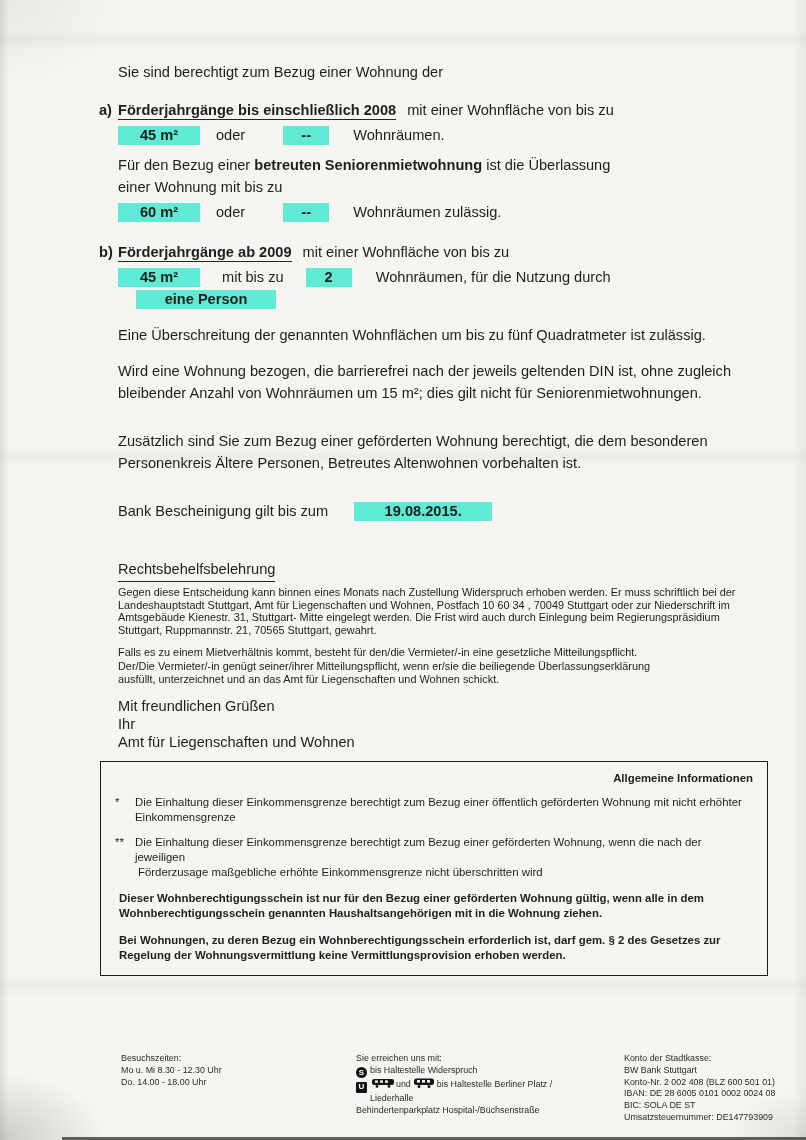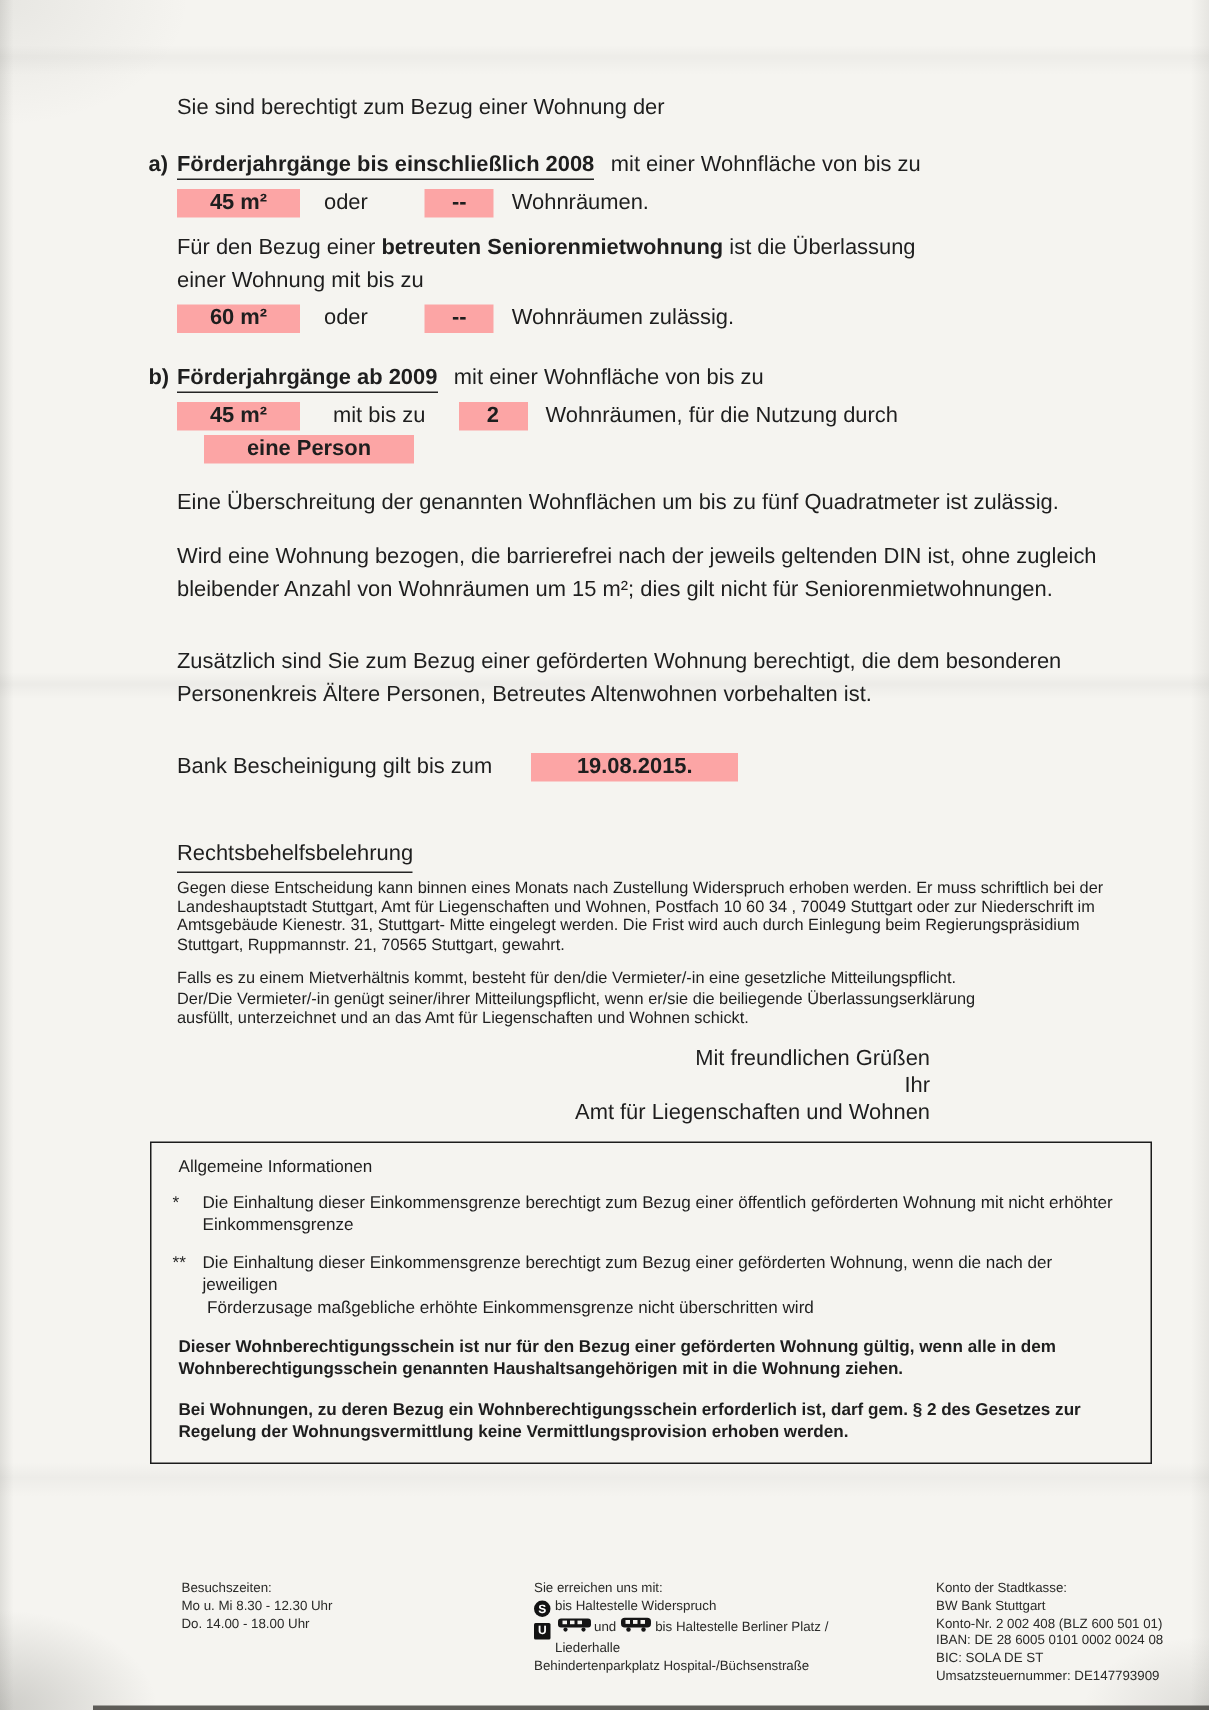--- a/index.html
+++ b/index.html
@@ -34,47 +34,47 @@
   .content { position: relative; padding: 61px 28px 0 118px; width: 648px; }
   .para { width: 662px; }
   .b { font-weight: bold; }
 
   .sec { position: relative; }
   .sec-label { position: absolute; left: -19px; top: 0; font-weight: bold; }
   .sec-title { font-weight: bold; border-bottom: 1.6px solid #242424; padding-bottom: 1px; }
   .sfx { margin-left: 11px; }
 
   .val {
-    display: inline-block; background: #fca5a5; font-weight: bold;
+    display: inline-block; background: #5eead4; font-weight: bold;
     text-align: center; line-height: 19px; padding: 0 3px; vertical-align: baseline;
   }
   .w-area { min-width: 82px; }
   .w-sm { min-width: 46px; }
   .w-person { min-width: 140px; }
   .w-date { min-width: 138px; }
 
   .row { margin-top: 3px; }
   .mt4 { margin-top: 4px; } .mt8 { margin-top: 8px; } .mt10 { margin-top: 10px; }
   .mt14 { margin-top: 14px; } .mt16 { margin-top: 16px; } .mt18 { margin-top: 18px; }
   .mt26 { margin-top: 26px; } .mt36 { margin-top: 36px; }
 
-  .g16 { margin-left: 16px; } .g22 { margin-left: 22px; } .g24 { margin-left: 12px; }
+  .g16 { margin-left: 16px; } .g22 { margin-left: 22px; } .g24 { margin-left: 24px; }
   .g38 { margin-left: 38px; } .g18 { margin-left: 18px; }
 
   .legal { font-size: 10.9px; line-height: 12.6px; width: 662px; }
   .rb-heading { font-weight: normal; border-bottom: 1.6px solid #242424; padding-bottom: 1px; display: inline-block; }
 
-  .closing { line-height: 18px; text-align: right; }
+  .closing { line-height: 18px; }
 
   .info-box {
     margin-left: -18px; width: 668px; border: 1.6px solid #1c1c1c;
     padding: 9px 14px 12px 18px; margin-top: 10px;
     font-size: 11.4px; line-height: 14.8px;
   }
-  .info-title { font-weight: normal; }
+  .info-title { font-weight: bold; text-align: right; }
   .note { position: relative; padding-left: 16px; margin-top: 10px; }
   .note .marker { position: absolute; left: -4px; top: 0; }
   .info-bold { font-weight: bold; margin-top: 12px; }
 
   .footer {
     position: absolute; left: 16px; top: 1053px; right: 0;
     display: flex; font-size: 8.9px; line-height: 11.8px; color: #2a2a28;
   }
   .f-col1 { margin-left: 105px; width: 235px; }
   .f-col2 { width: 268px; }

